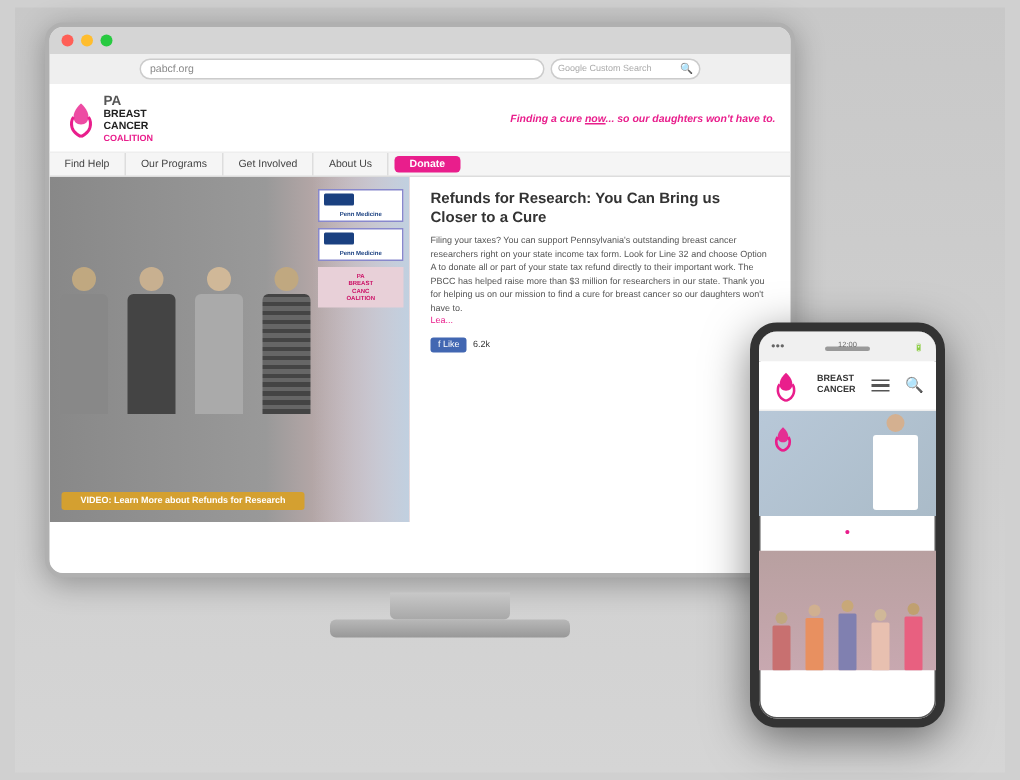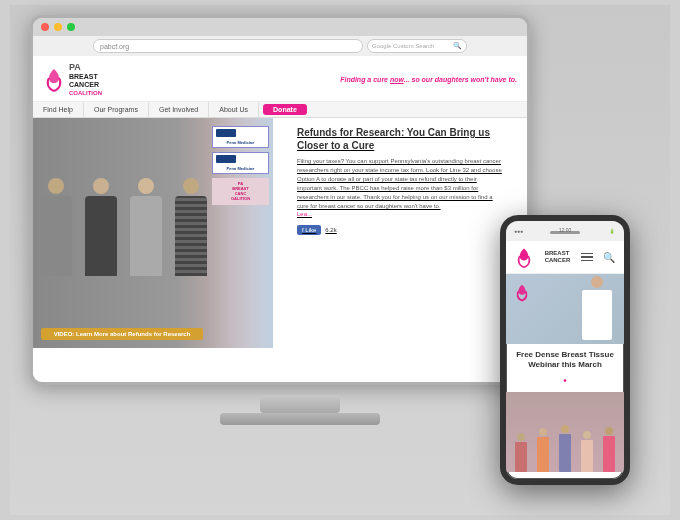--- a/index.html
+++ b/index.html
@@ -214,23 +214,22 @@
       font-size: 6px;
       padding: 3px 5px;
       border-radius: 2px;
       text-align: center;
       font-weight: bold;
     }
 
     
     .article-area {
       flex: 1;
-      padding: 8px 24px;
-      overflow: hidden;
-      text-decoration: underline;
+      padding: 8px 14px;
+      overflow: hidden;
     }
 
     .article-title {
       font-size: 10px;
       font-weight: bold;
       color: #333;
       margin-bottom: 5px;
       line-height: 1.3;
     }
 
@@ -630,21 +629,20 @@
         <div style="position:absolute;left:8px;top:8px;">
           <svg width="16" height="20" viewBox="0 0 22 28">
             <path d="M11,4 C11,4 6,8 6,13 C6,16 8,18 11,18 C14,18 16,16 16,13 C16,8 11,4 11,4 Z" fill="#e91e8c" opacity="0.9"></path>
             <path d="M6,13 C6,13 4,16 5,20 C6,24 11,26 11,26" stroke="#e91e8c" stroke-width="2.5" fill="none"></path>
             <path d="M16,13 C16,13 18,16 17,20 C16,24 11,26 11,26" stroke="#e91e8c" stroke-width="2.5" fill="none"></path>
           </svg>
         </div>
       </div>
 
       <div class="phone-article">
-        <div class="phone-article-title">Free Dense Breast Tissue Webinar this March</div>
         <div class="phone-dot">•</div>
       </div>
 
       <div class="phone-second-hero">
         <div class="phone-group-photo">
 
           <div style="display:flex;align-items:flex-end;justify-content:space-around;width:100%;padding:0 4px;">
             <div style="width:14px;">
               <div style="width:8px;height:8px;border-radius:50%;background:#c0a880;margin:0 auto;"></div>
               <div style="width:12px;height:30px;background:#c87070;margin:1px auto 0;border-radius:1px;"></div>

